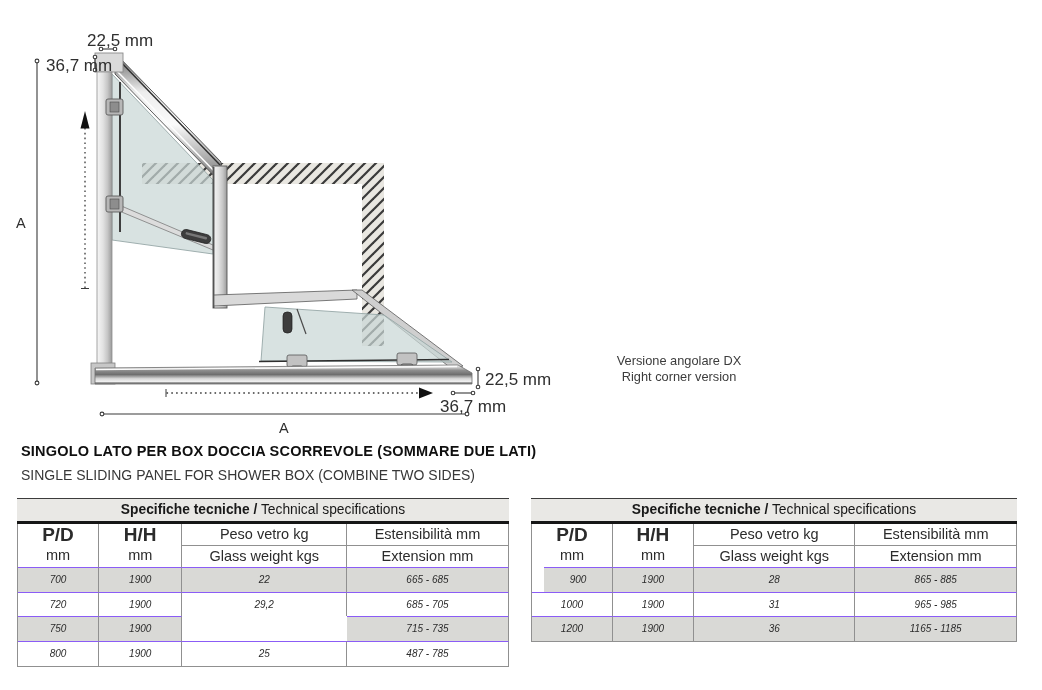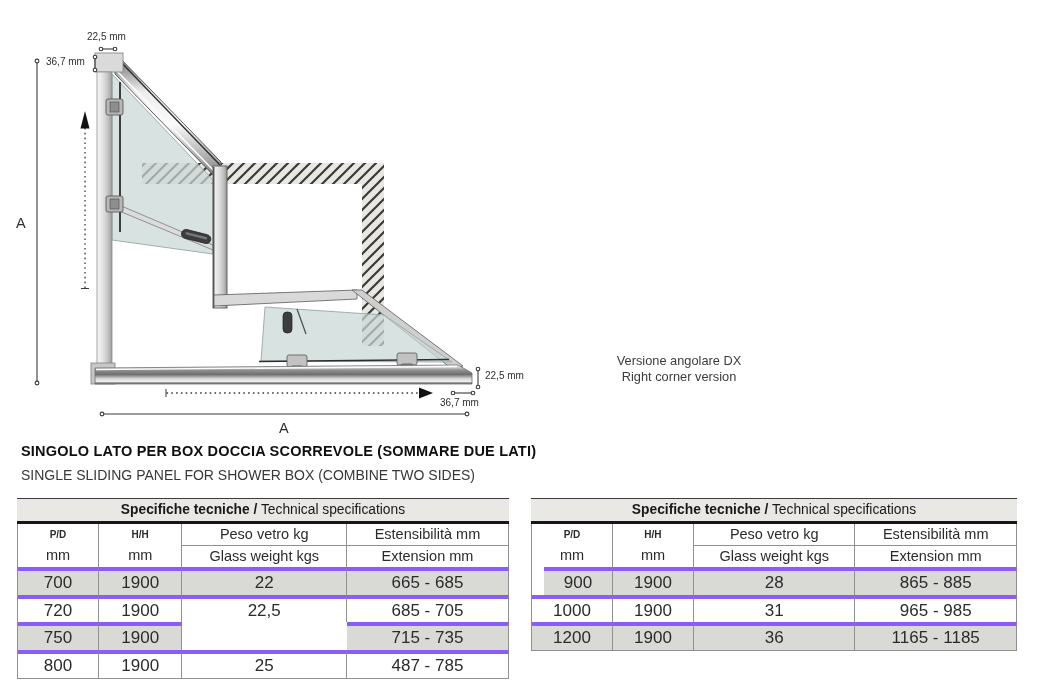--- a/index.html
+++ b/index.html
@@ -1,39 +1,39 @@
 <!DOCTYPE html>
 <html><head>
 <meta charset="utf-8">
 <style>
   html,body{margin:0;padding:0;background:#fff;}
   .page{position:relative;width:1042px;height:690px;background:#ffffff;overflow:hidden;
         font-family:"Liberation Sans", sans-serif;color:#2b2b2b;}
   .abs{position:absolute;}
   svg{display:block;}
-  .dim-label{position:absolute;font-size:10px;color:#2f2f2f;white-space:nowrap;text-align:right;}
+  .dim-label{position:absolute;font-size:17px;color:#2f2f2f;white-space:nowrap;text-align:right;}
   .a-label{position:absolute;font-size:14.5px;color:#2f2f2f;}
   .version{position:absolute;left:599px;top:353px;width:160px;text-align:center;
            font-size:12.8px;line-height:1.22;color:#3c3c3c;}
   .headings{position:absolute;left:21px;top:443px;}
   .h-it{font-size:14.5px;font-weight:bold;color:#0f0f0f;letter-spacing:.2px;}
   .h-en{font-size:14px;color:#383838;margin-top:8px;}
   .spec-table{position:absolute;top:498px;}
   .t-title{height:22px;line-height:22px;background:#e9e8e5;border-top:1px solid #3c3c3c;
            border-bottom:3px solid #161616;text-align:center;font-size:13.8px;color:#181818;}
   .t-title b{font-weight:bold;}
   .t-grid{display:grid;border-left:1px solid #909090;border-bottom:1px solid #909090;}
   .t1 .t-grid{grid-template-columns:16.5% 17% 33.5% 33%;}
   .t2 .t-grid{grid-template-columns:16.7% 16.7% 33.3% 33.3%;}
   .hcell{border-right:1px solid #909090;text-align:center;background:#fff;}
   .h-line{height:21px;line-height:21px;font-size:14.5px;}
-  .h-line.bold{font-weight:bold;font-size:10px;}
+  .h-line.bold{font-weight:bold;font-size:19px;}
   .hcell.sub{border-top:1px solid #909090;}
-  .dcell{height:23.7px;line-height:23.7px;border-top:4px solid #8b5cf6;border-right:1px solid #909090;
-         font-size:17px;text-align:center;background:#ffffff;}
+  .dcell{height:23.7px;line-height:23.7px;border-top:1px solid #8b5cf6;border-right:1px solid #909090;
+         font-size:10px;text-align:center;background:#ffffff;font-style:italic;}
   .dcell.alt{background:#d9d9d6;}
 </style>
 </head>
 <body>
 
 <div class="page">
 
   <svg class="abs" style="left:0;top:0" width="1042" height="440" viewBox="0 0 1042 440">
     <defs>
       <pattern id="hatch" patternUnits="userSpaceOnUse" width="11" height="11">
@@ -183,21 +183,21 @@
         </div>
         <div class="hcell sub" style="grid-area: 2 / 4;">
           <div class="h-line">Extension mm</div>
         </div>
         <div class="dcell alt" style="grid-area: 3 / 1;">700</div>
         <div class="dcell alt" style="grid-area: 3 / 2;">1900</div>
         <div class="dcell alt" style="grid-area: 3 / 3;">22</div>
         <div class="dcell alt" style="grid-area: 3 / 4;">665 - 685</div>
         <div class="dcell" style="grid-area: 4 / 1;">720</div>
         <div class="dcell" style="grid-area: 4 / 2;">1900</div>
-        <div class="dcell" style="grid-area: 4 / 3;">22,5</div>
+        <div class="dcell" style="grid-area: 4 / 3;">29,2</div>
         <div class="dcell" style="grid-area: 4 / 4;">685 - 705</div>
         <div class="dcell alt" style="grid-area: 5 / 1;">750</div>
         <div class="dcell alt" style="grid-area: 5 / 2;">1900</div>
         <div class="dcell alt" style="grid-area: 5 / 4;">715 - 735</div>
         <div class="dcell" style="grid-area: 6 / 1;">800</div>
         <div class="dcell" style="grid-area: 6 / 2;">1900</div>
         <div class="dcell" style="grid-area: 6 / 3;">25</div>
         <div class="dcell" style="grid-area: 6 / 4;">487 - 785</div>
       </div>
   </div>

